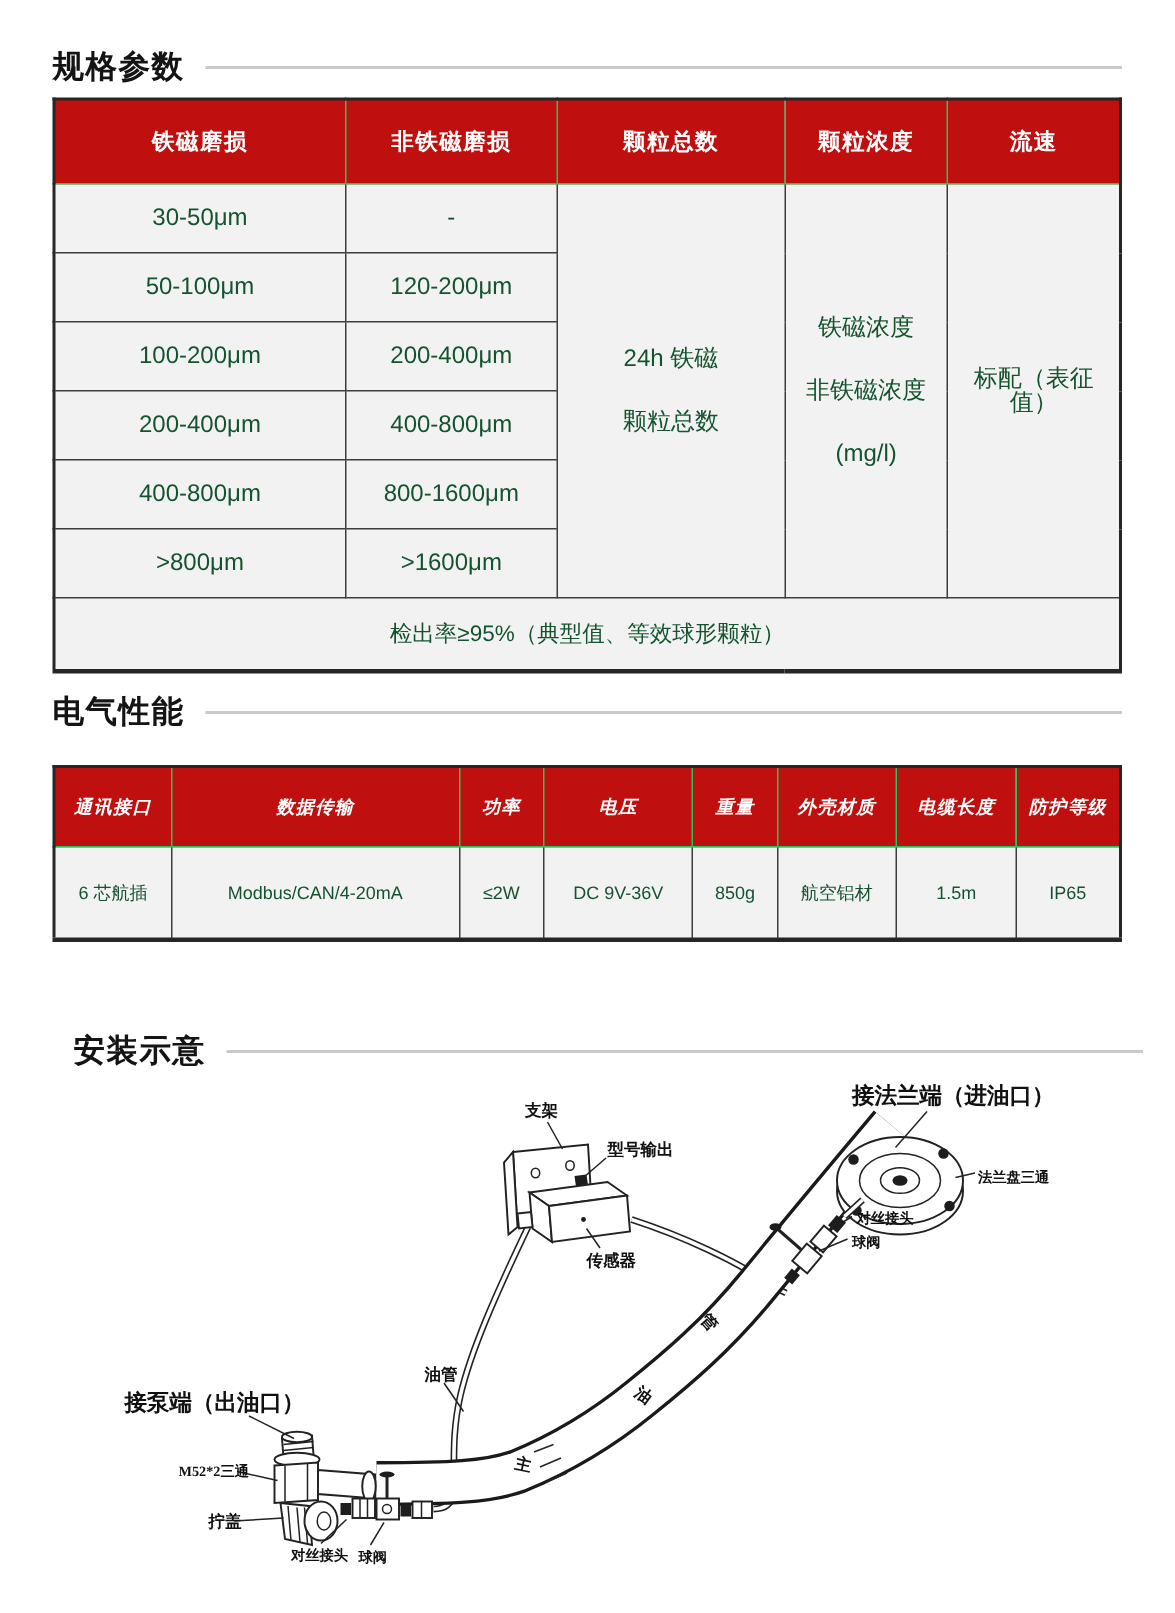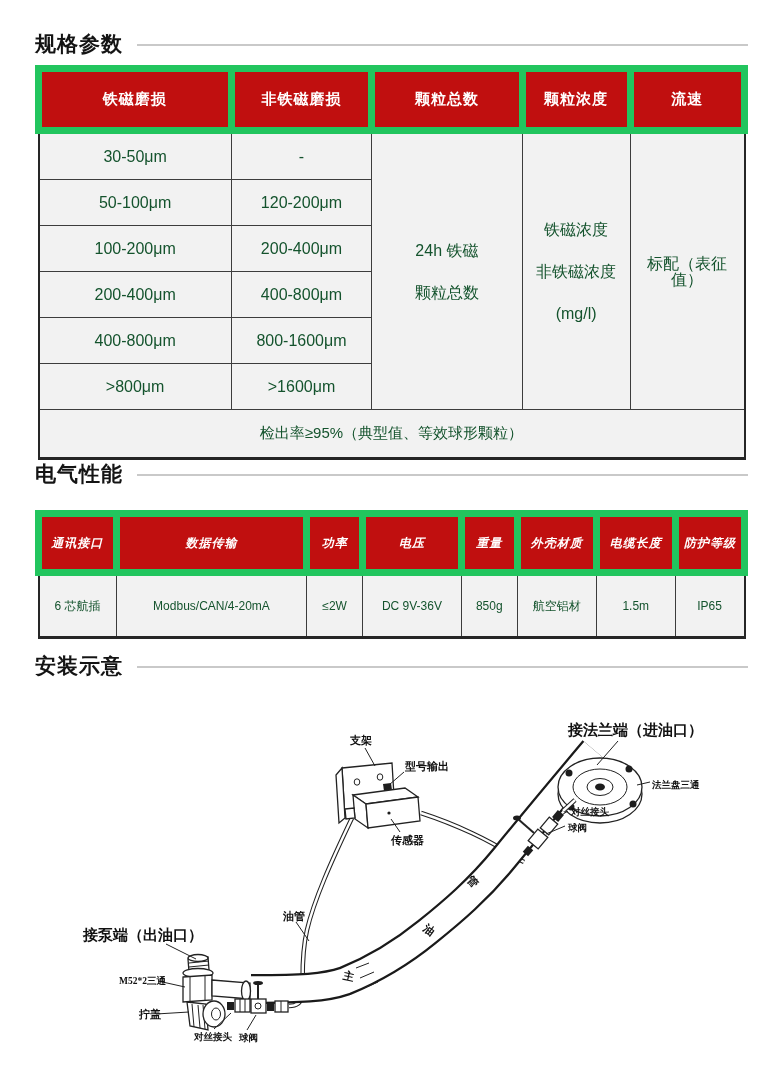--- a/index.html
+++ b/index.html
@@ -18,21 +18,21 @@
   .sec-title{position:absolute;left:35px;width:713px;display:flex;align-items:center;}
   .sec-title .t{font-size:21px;font-weight:bold;color:#141414;letter-spacing:1px;white-space:nowrap;}
   .sec-title .rule{flex:1;height:2px;background:var(--titleline);margin-left:14px;margin-top:2px;}
   
   table.spec{
     position:absolute;left:35px;width:713px;border-collapse:collapse;table-layout:fixed;
     border:2px solid #262626;border-bottom-width:3px;
   }
   table.spec th{
     background:var(--accent);color:#fff;font-size:15px;font-weight:bold;
-    border:7px solid #22c55e;text-align:center;letter-spacing:1px;
+    border:1px solid #22c55e;text-align:center;letter-spacing:1px;
   }
   table.spec td{
     background:var(--cellbg);color:#14532d;font-size:16px;text-align:center;
     border:1px solid var(--border);vertical-align:middle;
   }
   #spec-table{top:65px;}
   #spec-table th{height:53px;}
   #spec-table td{height:43px;}
   #spec-table td.mergecell{line-height:1;}
   #spec-table .mline{margin:26px 0;font-size:16px;}
@@ -155,21 +155,21 @@
         <td>≤2W</td>
         <td>DC 9V-36V</td>
         <td>850g</td>
         <td>航空铝材</td>
         <td>1.5m</td>
         <td>IP65</td>
       </tr>
     </tbody>
   </table>
 
-  <div class="sec-title" style="top:652px;">
+  <div class="sec-title" style="top:686px;margin-left:14px;">
     <span class="t">安装示意</span>
     <span class="rule"></span>
   </div>
 
   <svg id="diagram" width="783" height="363" viewBox="0 0 783 363">
 
     <g>
       <path class="ln" style="stroke-width:4.5" d="M421,101 C455,112 492,129 516,146 L524,150"></path>
       <path class="ln" style="stroke:#fff;stroke-width:2.4" d="M421,101 C455,112 492,129 516,146 L524,150"></path>
     </g>

